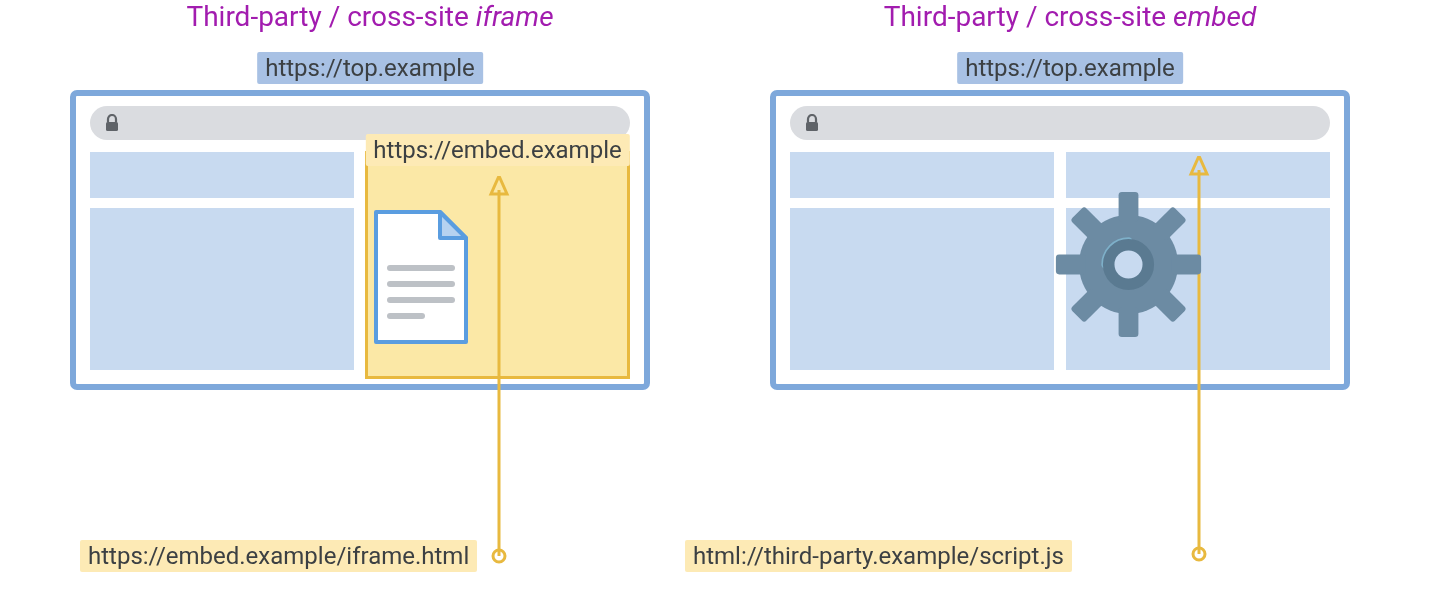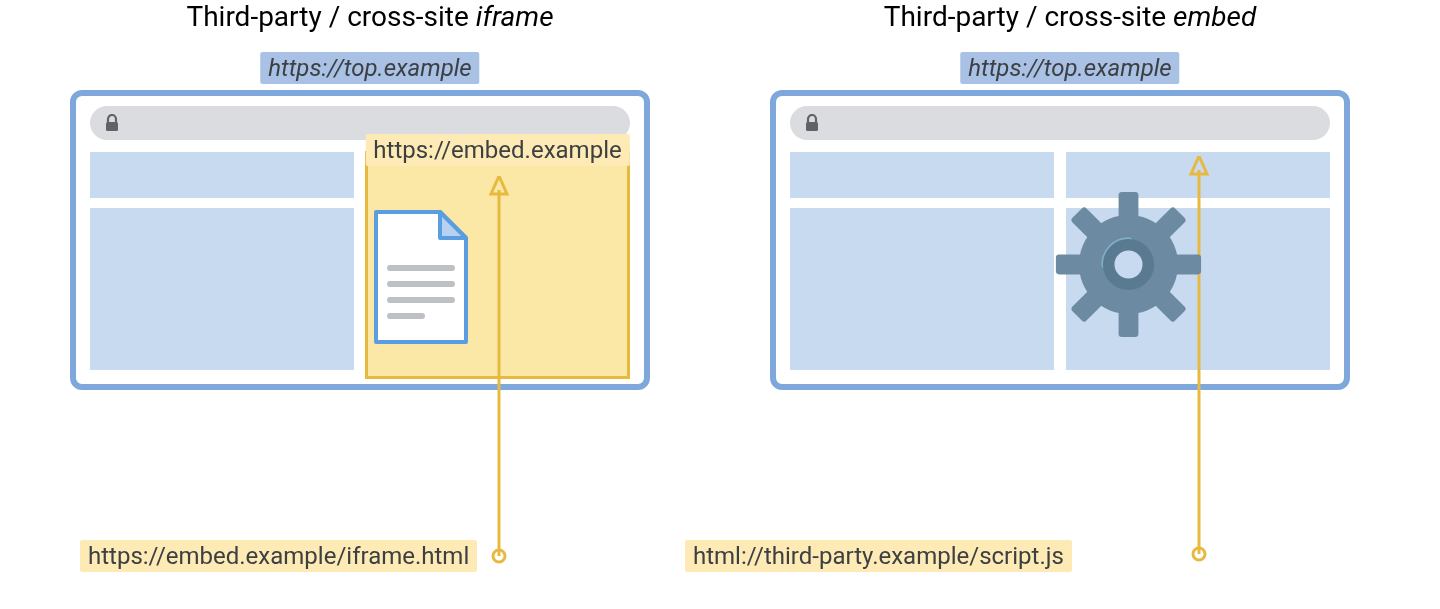--- a/index.html
+++ b/index.html
@@ -13,21 +13,21 @@
 .panel {
   position: absolute;
   width: 600px;
 }
 .panel-left { left: 70px; top: 0; }
 .panel-right { left: 770px; top: 0; }
 
 .title {
   text-align: center;
   font-size: 28px;
-  color: #000000;
+  color: #a21caf;
   font-weight: 400;
   margin-bottom: 8px;
 }
 .title i { font-style: italic; }
 
 .url-badge {
   display: inline-block;
   padding: 2px 8px;
   font-size: 24px;
   color: #3c4043;
@@ -35,31 +35,30 @@
 }
 .url-badge.blue { background: #a8c1e4; }
 .url-badge.yellow { background: #fdeab5; }
 
 .top-url {
   position: absolute;
   top: 52px;
   left: 50%;
   transform: translateX(-50%);
   z-index: 10;
-  font-style: italic;
 }
 
 .browser {
   position: absolute;
   top: 90px;
   left: 0;
   width: 580px;
   height: 300px;
   border: 6px solid #7ea8db;
-  border-radius: 12px;
+  border-radius: 7px;
   background: #fff;
   overflow: visible;
 }
 .address-bar {
   margin: 10px 14px 0 14px;
   height: 34px;
   background: #dadce0;
   border-radius: 20px;
   display: flex;
   align-items: center;

